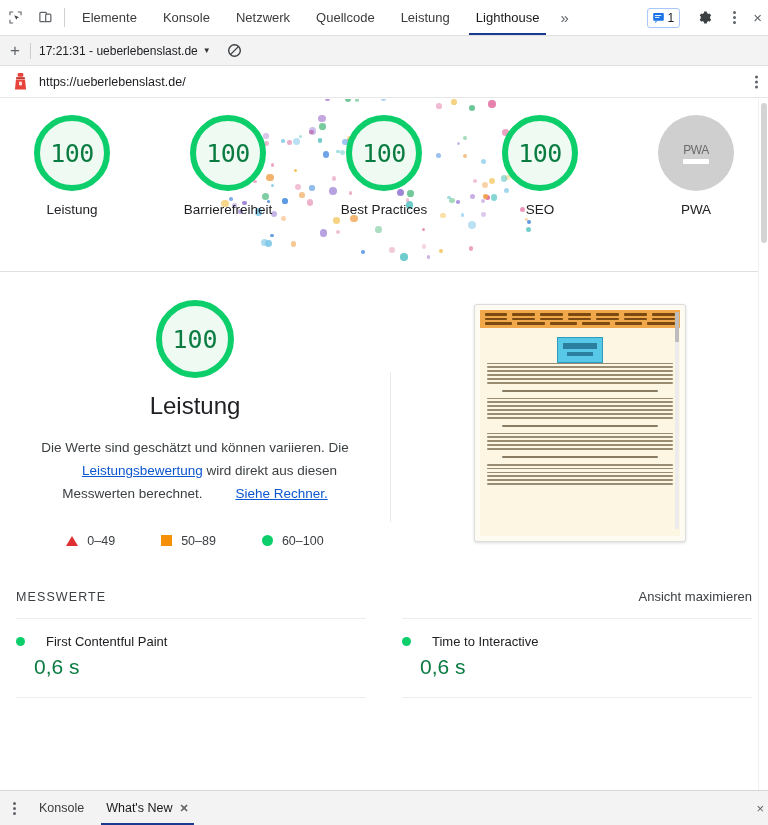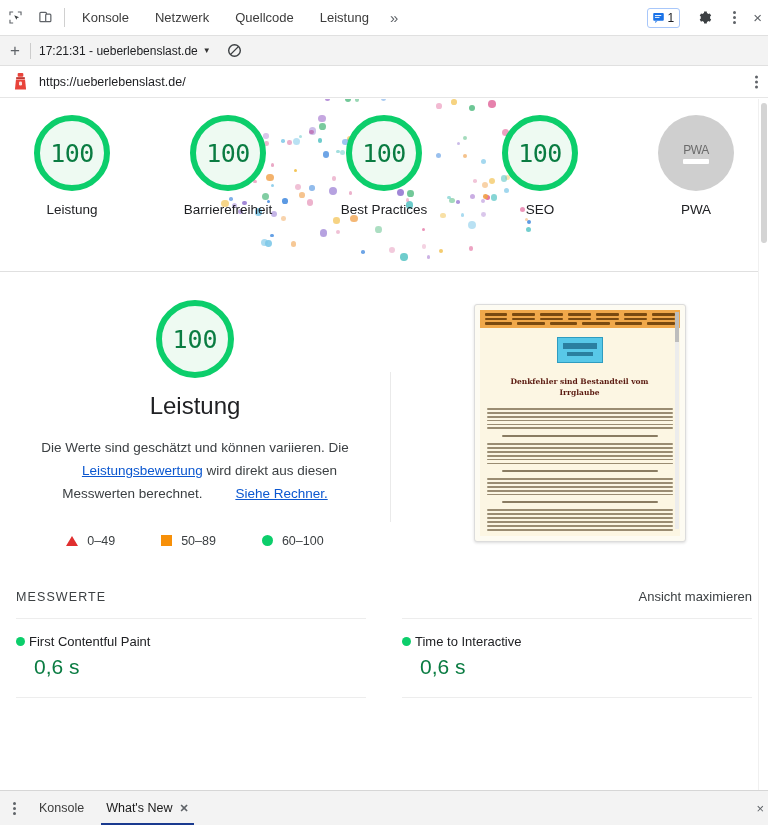--- a/index.html
+++ b/index.html
@@ -189,21 +189,21 @@
   .metrics-head {
     display: flex; justify-content: space-between; align-items: baseline;
     padding: 6px 0 14px 0;
   }
   .metrics-title {
     font-size: 12.5px; letter-spacing: 1.1px; color: #3c4043; text-transform: uppercase;
   }
   .metrics-expand { font-size: 13px; color: #3c4043; margin-top: 21px; }
   .metrics-grid { display: flex; gap: 36px; }
   .metric-col { flex: 1; border-top: 1px solid #ededed; padding: 15px 0 18px 0; }
-  .metric-name-row { display: flex; align-items: center; gap: 4px; }
+  .metric-name-row { display: flex; align-items: center; gap: 21px; }
   .metric-dot { width: 9px; height: 9px; border-radius: 50%; background: #0cce6b; }
   .metric-name { font-size: 13px; color: #202124; }
   .metric-value {
     font-size: 21px; color: #0a7c42; margin-top: 6px; margin-left: 18px;
     font-family: "Liberation Sans", sans-serif;
   }
   .metric-col-bottom { border-bottom: 1px solid #ededed; }
 
   
   .rep-scroll {
@@ -252,30 +252,36 @@
   <div class="tb-icon-btn">
     <svg width="15" height="15" viewBox="0 0 16 16">
       <rect x="2" y="2.5" width="7" height="10" rx="1" fill="none" stroke="#5f6368" stroke-width="1.3"></rect>
       <rect x="8.2" y="4.5" width="5.5" height="8" rx="1" fill="#fff" stroke="#5f6368" stroke-width="1.3"></rect>
     </svg>
   </div>
   <div class="tb-sep"></div>
 
   <div class="tb-tabs">
     <div class="tb-tab">
+        <span>Elemente</span>
+      </div>
+    <div class="tb-tab">
         <span>Konsole</span>
       </div>
     <div class="tb-tab">
         <span>Netzwerk</span>
       </div>
     <div class="tb-tab">
         <span>Quellcode</span>
       </div>
     <div class="tb-tab">
         <span>Leistung</span>
+      </div>
+    <div class="tb-tab active">
+        <span>Lighthouse</span>
       </div>
     <div class="tb-more">»</div>
   </div>
 
   <div class="tb-right">
     <div class="msg-badge">
       <svg width="13" height="13" viewBox="0 0 16 16">
         <rect x="1.5" y="2.5" width="13" height="9.5" rx="1.2" fill="#1a73e8"></rect>
         <path d="M4 12.5l0 2.4 2.6-2.4z" fill="#1a73e8"></path>
         <rect x="3.6" y="5" width="7.8" height="1.1" fill="#fff"></rect>
@@ -536,24 +542,20 @@
                 <span></span>
                 <span></span>
                 <span></span>
                 <span></span>
               </div>
           </div>
           <div class="th-logo">
             <div class="l1"></div>
             <div class="l2"></div>
           </div>
-          <div class="th-head">
-            <div>Denkfehler sind Bestandteil vom</div>
-            <div>Irrglaube</div>
-          </div>
           <div class="th-para">
               <span></span>
               <span></span>
               <span></span>
               <span></span>
               <span></span>
               <span></span>
             </div>
           <div class="th-para th-center">
               <span></span>

